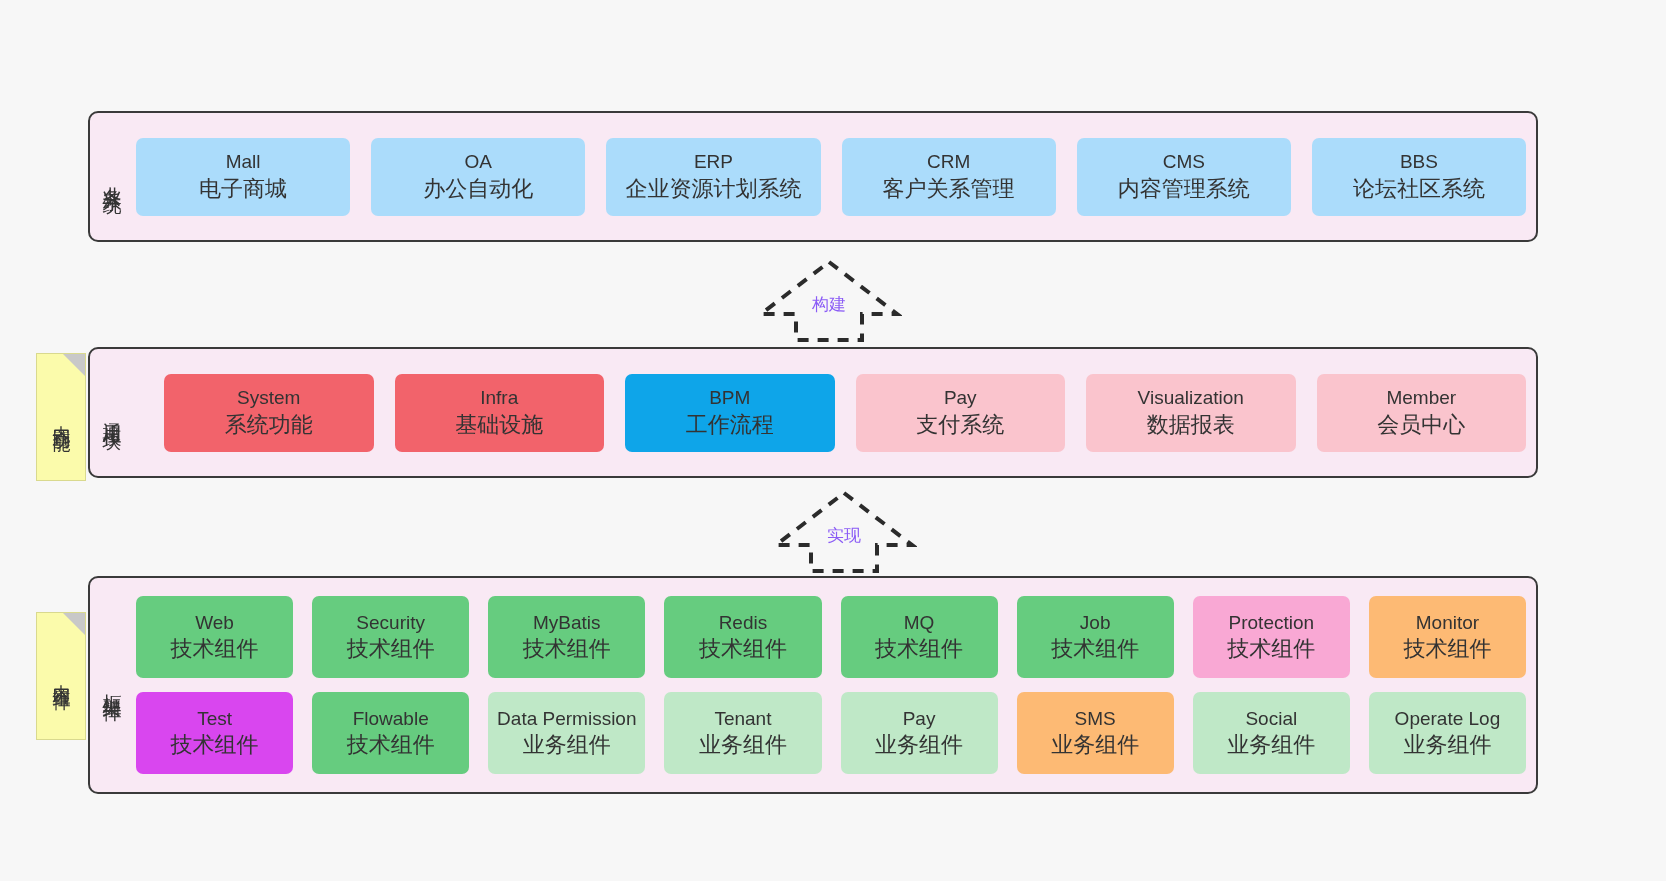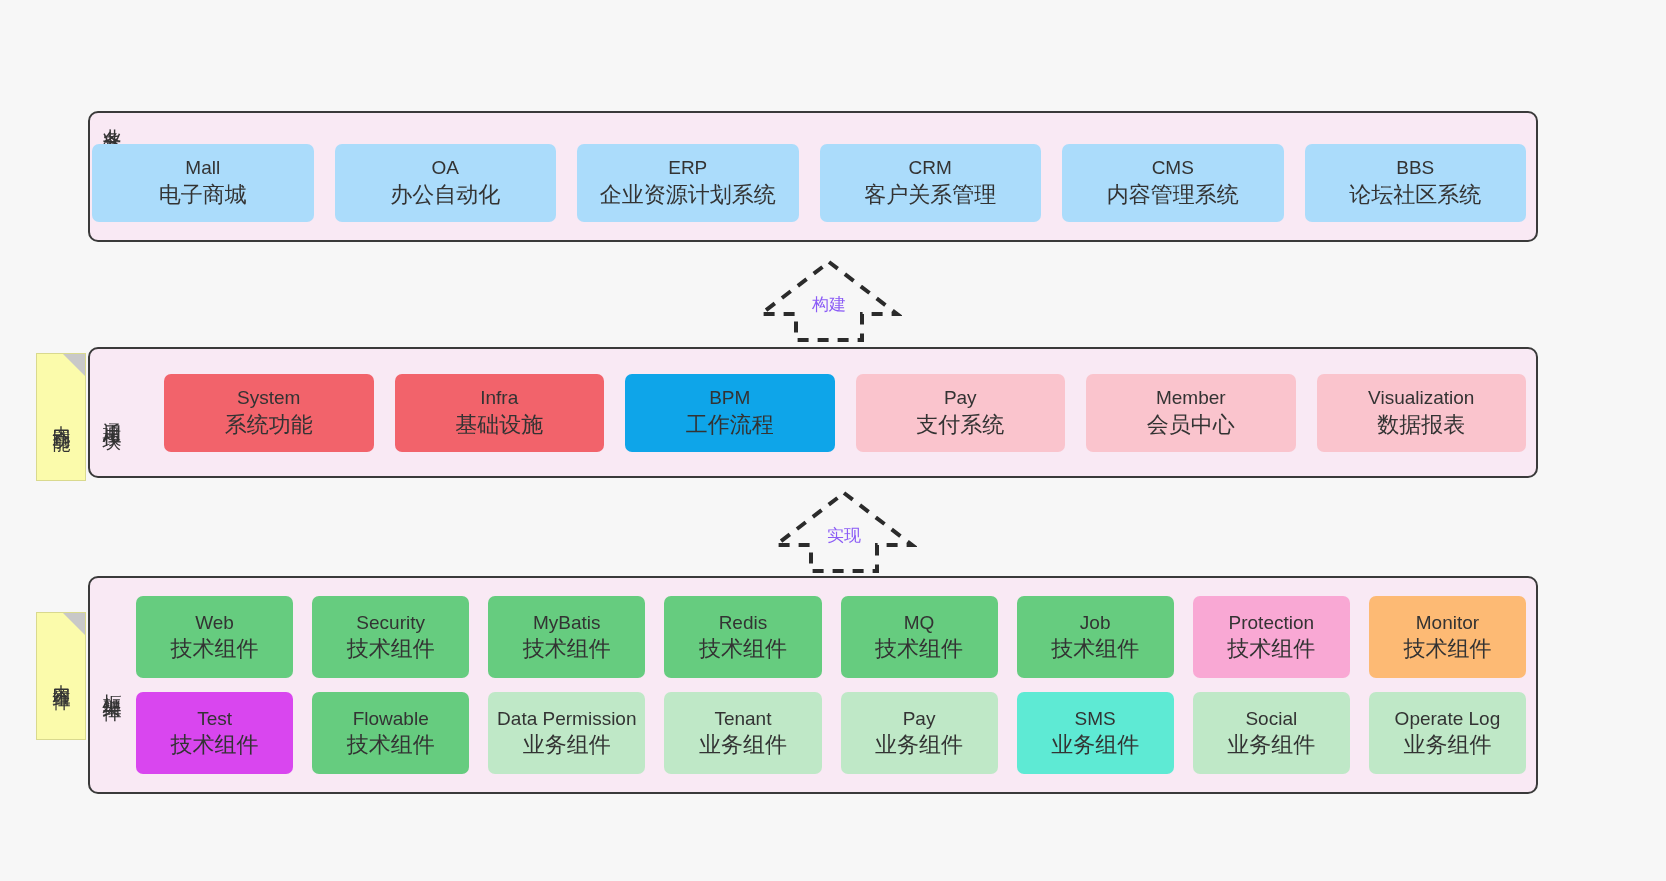--- a/index.html
+++ b/index.html
@@ -56,21 +56,21 @@
     justify-content: center;
     text-align: center;
     color: #333;
     line-height: 1.28;
     padding: 4px 6px;
   }
   .node .n-en { font-size: 19px; }
   .node .n-cn { font-size: 22px; }
 
   
-  #layer-business { left: 88px; top: 111px; width: 1450px; height: 131px; flex-direction: column; }
+  #layer-business { left: 88px; top: 111px; width: 1450px; height: 131px; }
   #layer-business .layer-body { gap: 21px; height: 100%; }
   #layer-business .node {
     flex: 1 1 0;
     height: 78px;
     background: #abdcfb;
   }
 
   
   #layer-common { left: 88px; top: 347px; width: 1450px; height: 131px; gap: 28px; }
   #layer-common .layer-body { gap: 21px; height: 100%; }
@@ -200,26 +200,26 @@
     </div>
     <div class="node" style="background:#0ea5e9">
       <span class="n-en">BPM</span>
       <span class="n-cn">工作流程</span>
     </div>
     <div class="node" style="background:#fac4cd">
       <span class="n-en">Pay</span>
       <span class="n-cn">支付系统</span>
     </div>
     <div class="node" style="background:#fac4cd">
+      <span class="n-en">Visualization</span>
+      <span class="n-cn">数据报表</span>
+    </div>
+    <div class="node" style="background:#fac4cd">
       <span class="n-en">Member</span>
       <span class="n-cn">会员中心</span>
-    </div>
-    <div class="node" style="background:#fac4cd">
-      <span class="n-en">Visualization</span>
-      <span class="n-cn">数据报表</span>
     </div>
 
   </div>
 </div>
 
 <div class="arrow-group" id="arrow-impl">
   <svg width="146" height="86" viewBox="0 0 146 86" fill="none">
     <path d="M73 4 L141 56 L106 56 L106 82 L40 82 L40 56 L5 56 Z" stroke="#2b2b2b" stroke-width="4" stroke-dasharray="11 9" fill="none" stroke-linejoin="miter"></path>
   </svg>
   <div class="arrow-label">实现</div>
@@ -278,21 +278,21 @@
         <span class="n-cn">业务组件</span>
       </div>
       <div class="node" style="background:#bfe8c7">
         <span class="n-en">Tenant</span>
         <span class="n-cn">业务组件</span>
       </div>
       <div class="node" style="background:#bfe8c7">
         <span class="n-en">Pay</span>
         <span class="n-cn">业务组件</span>
       </div>
-      <div class="node" style="background:#5eead4">
+      <div class="node" style="background:#fdba74">
         <span class="n-en">SMS</span>
         <span class="n-cn">业务组件</span>
       </div>
       <div class="node" style="background:#bfe8c7">
         <span class="n-en">Social</span>
         <span class="n-cn">业务组件</span>
       </div>
       <div class="node" style="background:#bfe8c7">
         <span class="n-en">Operate Log</span>
         <span class="n-cn">业务组件</span>

